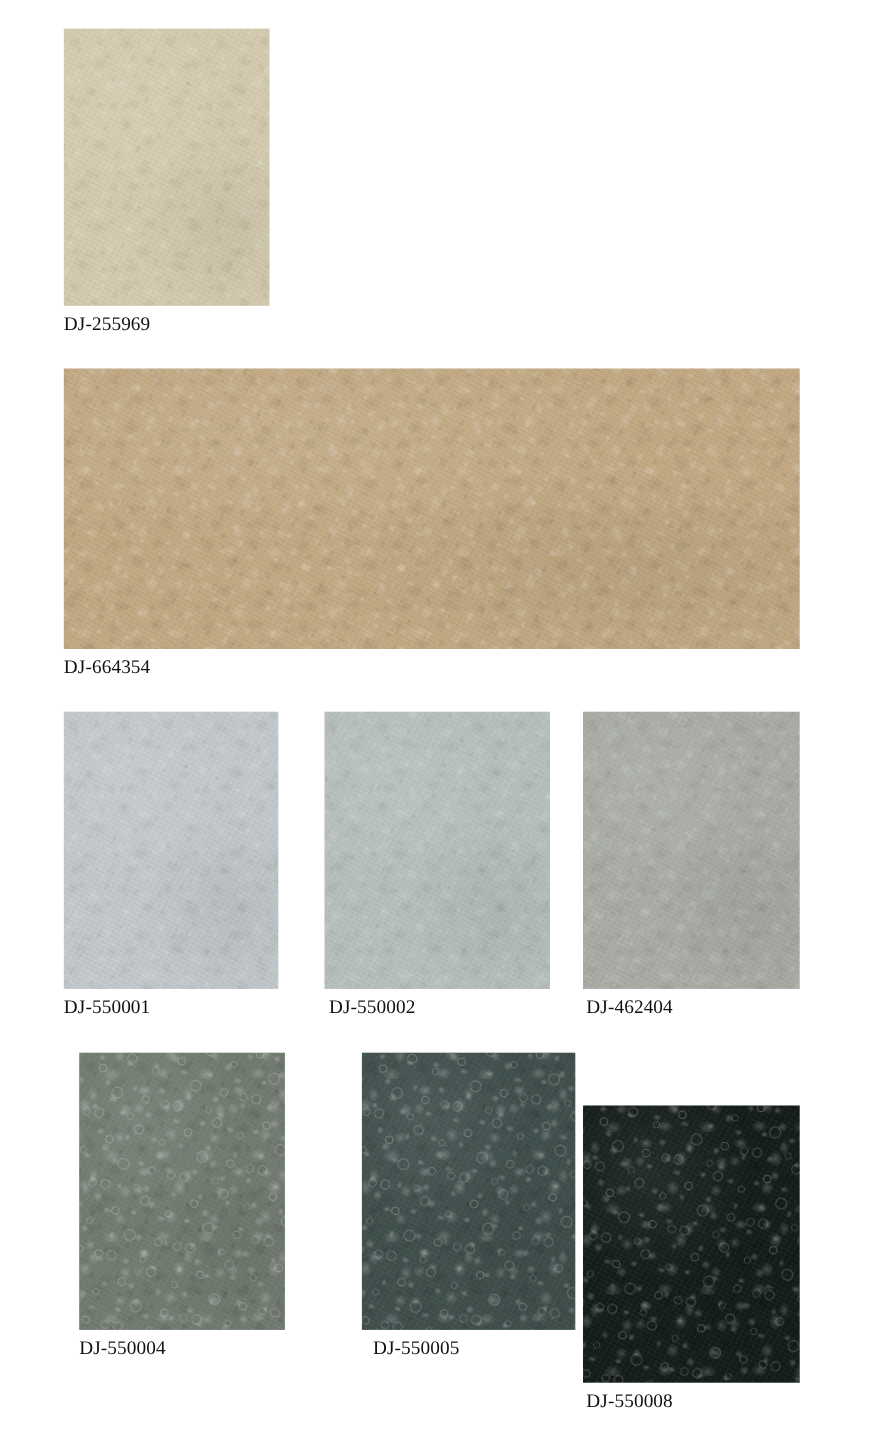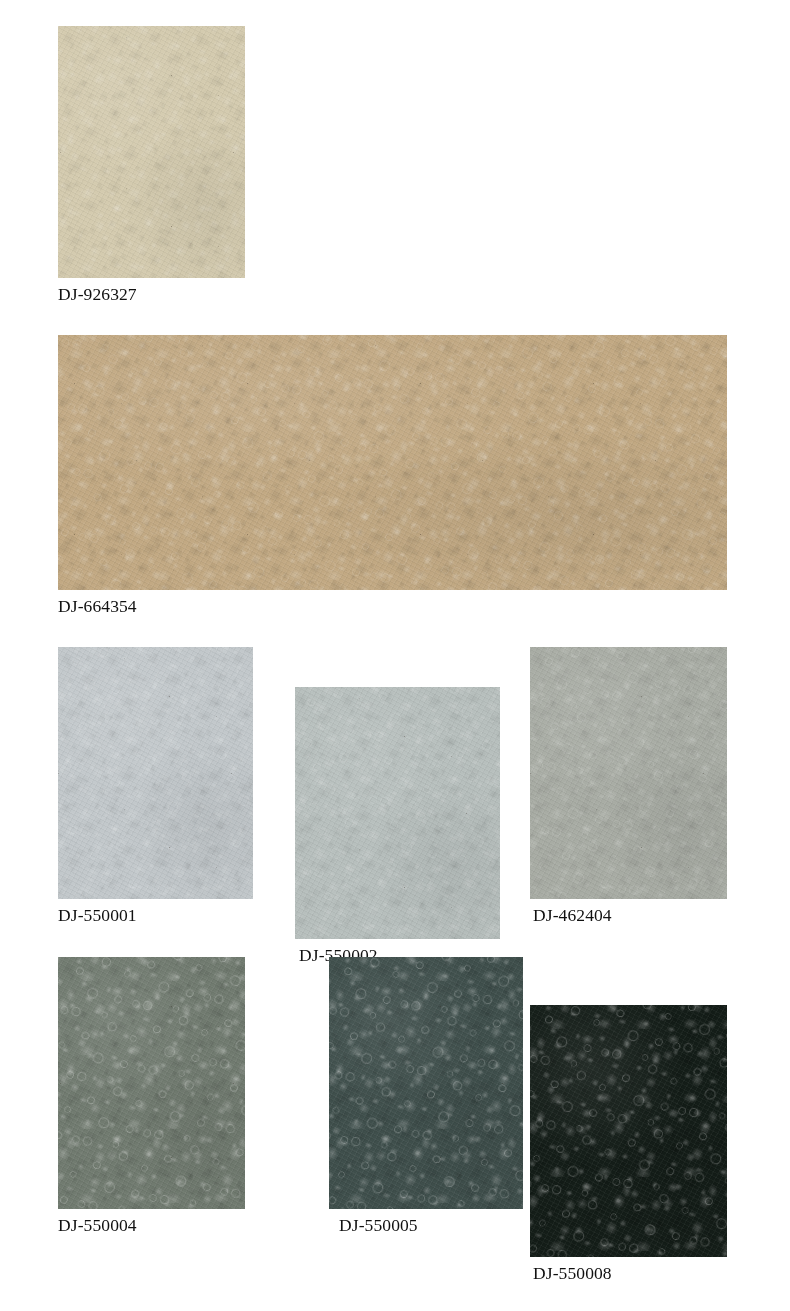--- a/index.html
+++ b/index.html
@@ -141,21 +141,21 @@
 
 <div id="catalog-page" style="background: rgb(255, 255, 255); width: 790px; height: 1311px;">
     <div class="swatch-cell" style="left: 58px; top: 26px; width: 187px; height: 292px;">
       <div class="swatch-chip" style="height: 252px; background-color: rgb(212, 203, 175);">
         <div class="tex tex-a" style="opacity: 0.6;"></div>
         <div class="tex tex-b" style="opacity: 0.5;"></div>
         <div class="tex tex-grain" style="opacity: 0.9;"></div>
         <div class="tex tex-specks" style="opacity: 0.8;"></div>
         <div class="tex tex-sheen" style="opacity: 1;"></div>
       </div>
-      <div class="swatch-label" style="top: 258px; left: 0px;">DJ-926327</div>
+      <div class="swatch-label" style="top: 258px; left: 0px;">DJ-255969</div>
     </div>
     <div class="swatch-cell" style="left: 58px; top: 335px; width: 669px; height: 295px;">
       <div class="swatch-chip" style="height: 255px; background-color: rgb(194, 169, 131);">
         <div class="tex tex-a" style="opacity: 0.8;"></div>
         <div class="tex tex-b" style="opacity: 0.7;"></div>
         <div class="tex tex-rings" style="opacity: 0.55;"></div>
         <div class="tex tex-grain" style="opacity: 0.9;"></div>
         <div class="tex tex-specks" style="opacity: 0.8;"></div>
         <div class="tex tex-sheen" style="opacity: 1;"></div>
       </div>
@@ -165,21 +165,21 @@
       <div class="swatch-chip" style="height: 252px; background-color: rgb(194, 200, 203);">
         <div class="tex tex-a" style="opacity: 0.6;"></div>
         <div class="tex tex-b" style="opacity: 0.5;"></div>
         <div class="tex tex-rings" style="opacity: 0.55;"></div>
         <div class="tex tex-grain" style="opacity: 0.9;"></div>
         <div class="tex tex-specks" style="opacity: 0.8;"></div>
         <div class="tex tex-sheen" style="opacity: 1;"></div>
       </div>
       <div class="swatch-label" style="top: 258px; left: 0px;">DJ-550001</div>
     </div>
-    <div class="swatch-cell" style="left: 295px; top: 647px; width: 205px; height: 292px; margin-top: 40px;">
+    <div class="swatch-cell" style="left: 295px; top: 647px; width: 205px; height: 292px;">
       <div class="swatch-chip" style="height: 252px; background-color: rgb(183, 191, 189);">
         <div class="tex tex-a" style="opacity: 0.6;"></div>
         <div class="tex tex-b" style="opacity: 0.5;"></div>
         <div class="tex tex-rings" style="opacity: 0.55;"></div>
         <div class="tex tex-grain" style="opacity: 0.9;"></div>
         <div class="tex tex-specks" style="opacity: 0.8;"></div>
         <div class="tex tex-sheen" style="opacity: 1;"></div>
       </div>
       <div class="swatch-label" style="top: 258px; left: 4px;">DJ-550002</div>
     </div>
@@ -187,21 +187,21 @@
       <div class="swatch-chip" style="height: 252px; background-color: rgb(168, 172, 164);">
         <div class="tex tex-a" style="opacity: 0.6;"></div>
         <div class="tex tex-b" style="opacity: 0.5;"></div>
         <div class="tex tex-rings" style="opacity: 0.55;"></div>
         <div class="tex tex-grain" style="opacity: 0.9;"></div>
         <div class="tex tex-specks" style="opacity: 0.8;"></div>
         <div class="tex tex-sheen" style="opacity: 1;"></div>
       </div>
       <div class="swatch-label" style="top: 258px; left: 3px;">DJ-462404</div>
     </div>
-    <div class="swatch-cell" style="left: 58px; top: 957px; width: 187px; height: 292px;">
+    <div class="swatch-cell" style="left: 72px; top: 957px; width: 187px; height: 292px;">
       <div class="swatch-chip" style="height: 252px; background-color: rgb(113, 123, 112);">
         <div class="tex tex-a" style="opacity: 0.95;"></div>
         <div class="tex tex-b" style="opacity: 0.9;"></div>
         <div class="tex tex-rings" style="opacity: 1;"></div>
         <div class="tex tex-grain" style="opacity: 0.9;"></div>
         <div class="tex tex-specks" style="opacity: 0.8;"></div>
         <div class="tex tex-sheen" style="opacity: 1;"></div>
       </div>
       <div class="swatch-label" style="top: 258px; left: 0px;">DJ-550004</div>
     </div>

